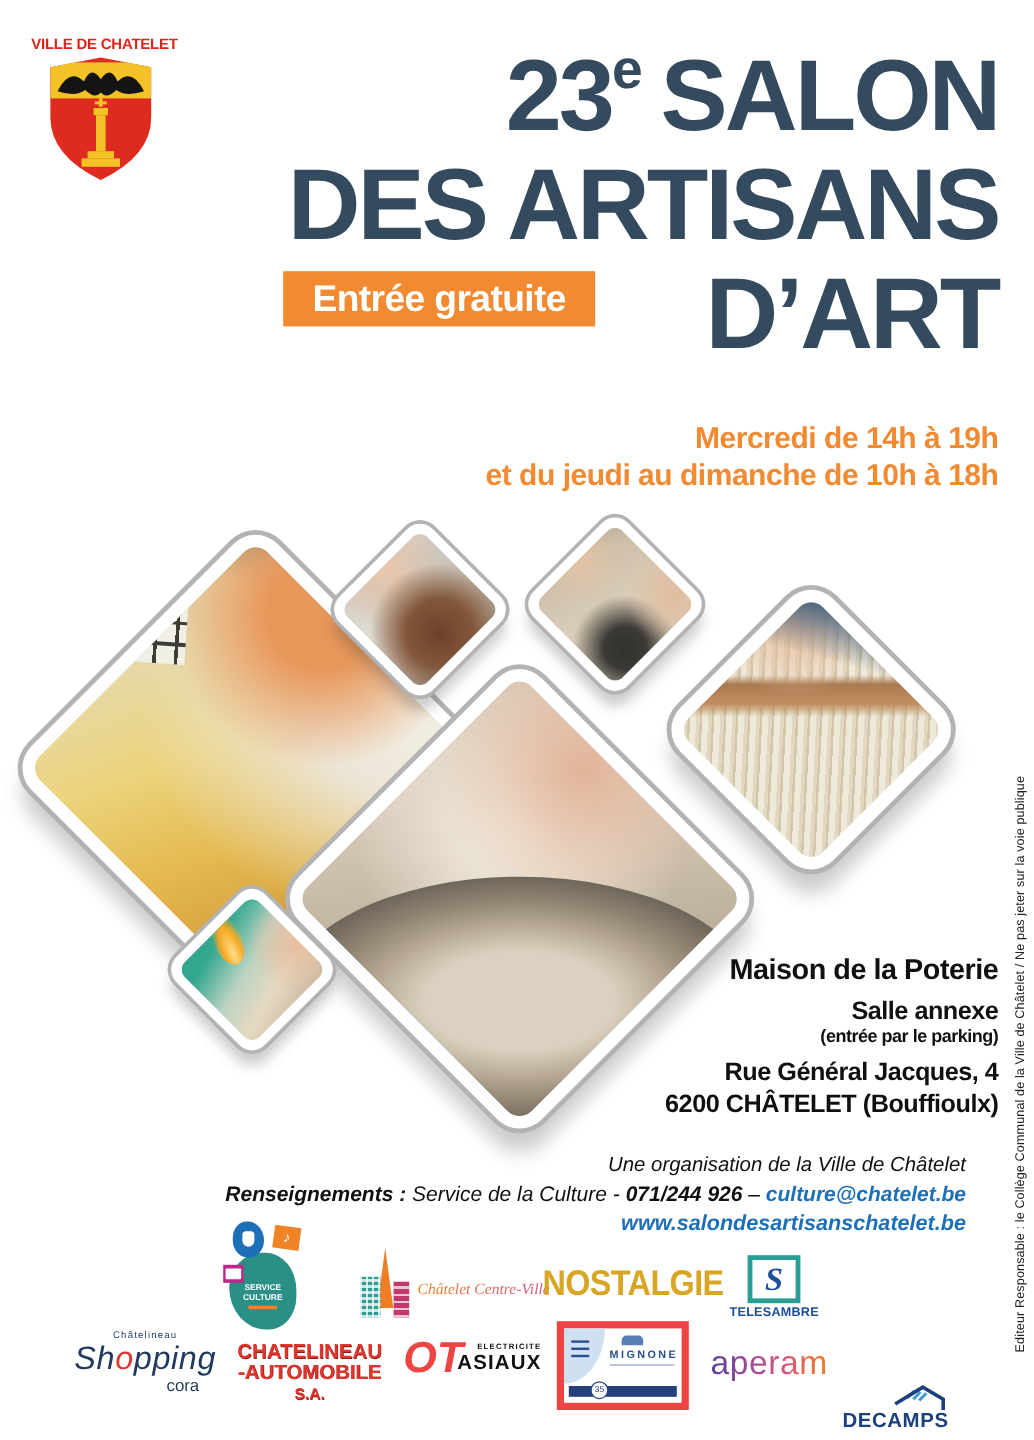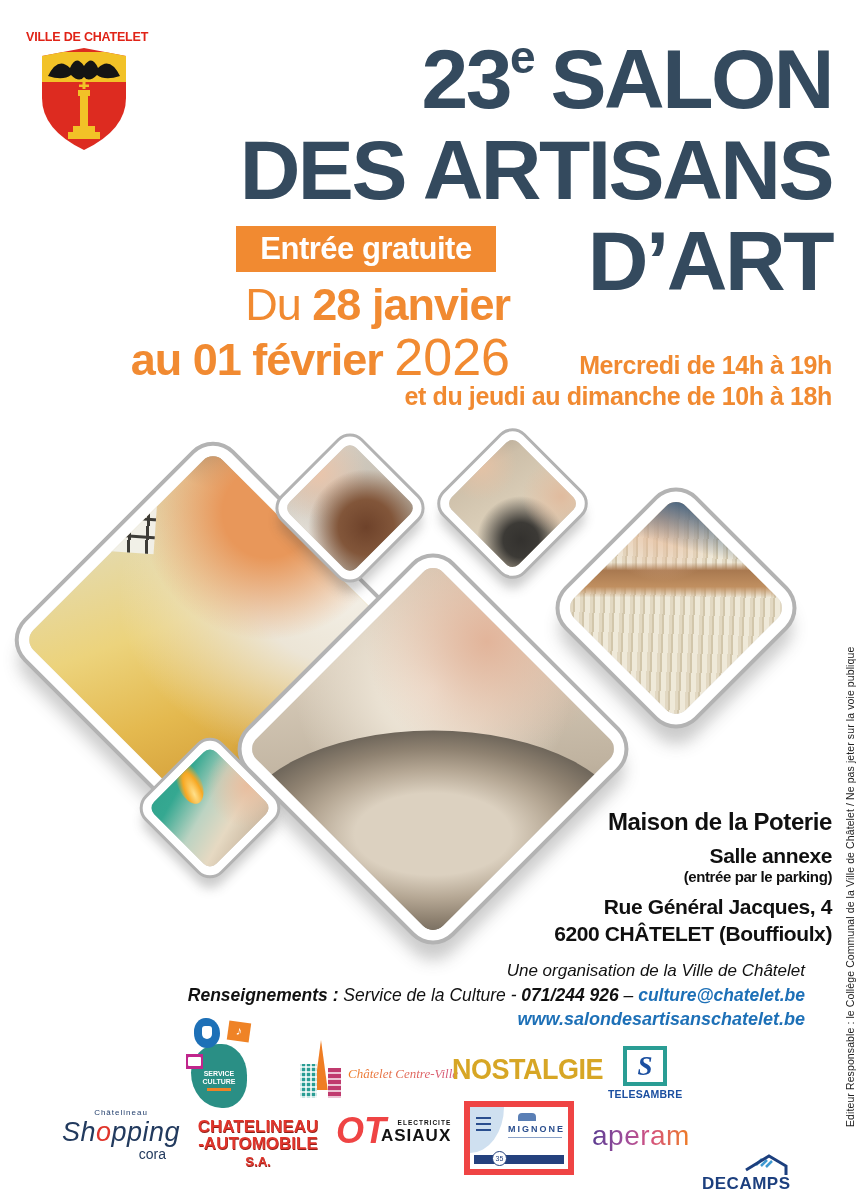--- a/index.html
+++ b/index.html
@@ -73,21 +73,21 @@
       radial-gradient(circle at 55% 72%,#33312e 0%,#3c3a36 12%,rgba(60,58,54,0) 30%),
       linear-gradient(150deg,#8f8172 0%,#cdbfa9 30%,#e0d4be 60%,#bfb19a 85%,#8a7d6c 100%);}
 
   .img-lamp{background:
       radial-gradient(circle at 75% 35%,#e8bd9e 0%,rgba(232,189,158,0) 28%),
       linear-gradient(120deg,#2a9a85 0%,#35a891 32%,#bcd3c2 48%,#e6d9c2 62%,#c4b29b 78%,#594f45 100%);}
   .flame{position:absolute;left:28%;top:18%;width:16%;height:30%;transform:rotate(-24deg);border-radius:50%;
       background:radial-gradient(ellipse at 50% 78%,#ffe08a 0%,#f7a823 45%,rgba(247,168,35,0) 78%);}
 
   
-  .venue{position:absolute;top:795px;right:30px;text-align:right;color:#101010;letter-spacing:-0.4px;margin-top:13px;}
+  .venue{position:absolute;top:795px;right:30px;text-align:right;color:#101010;letter-spacing:-0.4px;}
   .v-name{font-size:24px;font-weight:bold;margin-bottom:8px;}
   .v-hall{font-size:21px;font-weight:bold;}
   .v-ent{font-size:15px;font-weight:bold;margin-bottom:8px;}
   .v-street{font-size:21px;font-weight:bold;line-height:27px;}
   .v-city{font-size:21px;font-weight:bold;line-height:27px;}
 
   .org{position:absolute;top:961px;right:57px;font-style:italic;font-size:17px;color:#111;}
   .contactline{position:absolute;top:985px;right:57px;font-style:italic;font-size:17.5px;color:#111;white-space:nowrap;}
   .c-label{font-weight:bold;}
   .c-phone{font-weight:bold;}
@@ -203,24 +203,20 @@
   </div>
 
   <div class="title">
     <div><span>23</span><sup>e</sup><span class="sp">SALON</span></div>
     <div>DES ARTISANS</div>
     <div>D’ART</div>
   </div>
 
   <div class="badge">Entrée gratuite</div>
 
-  <div class="dates">
-    <div class="l1"><span>Du </span><b>28 janvier</b></div>
-    <div class="l2"><b>au 01 février </b><span class="year">2026</span></div>
-  </div>
 
   <div class="hours">
     <div>Mercredi de 14h à 19h</div>
     <div>et du jeudi au dimanche de 10h à 18h</div>
   </div>
 
   <div class="diamond d-large" style="left:68px;top:495px;width:290px;height:290px;">
     <div class="ph">
         <div class="img img-violin">
           <div class="violin-grid"></div>

